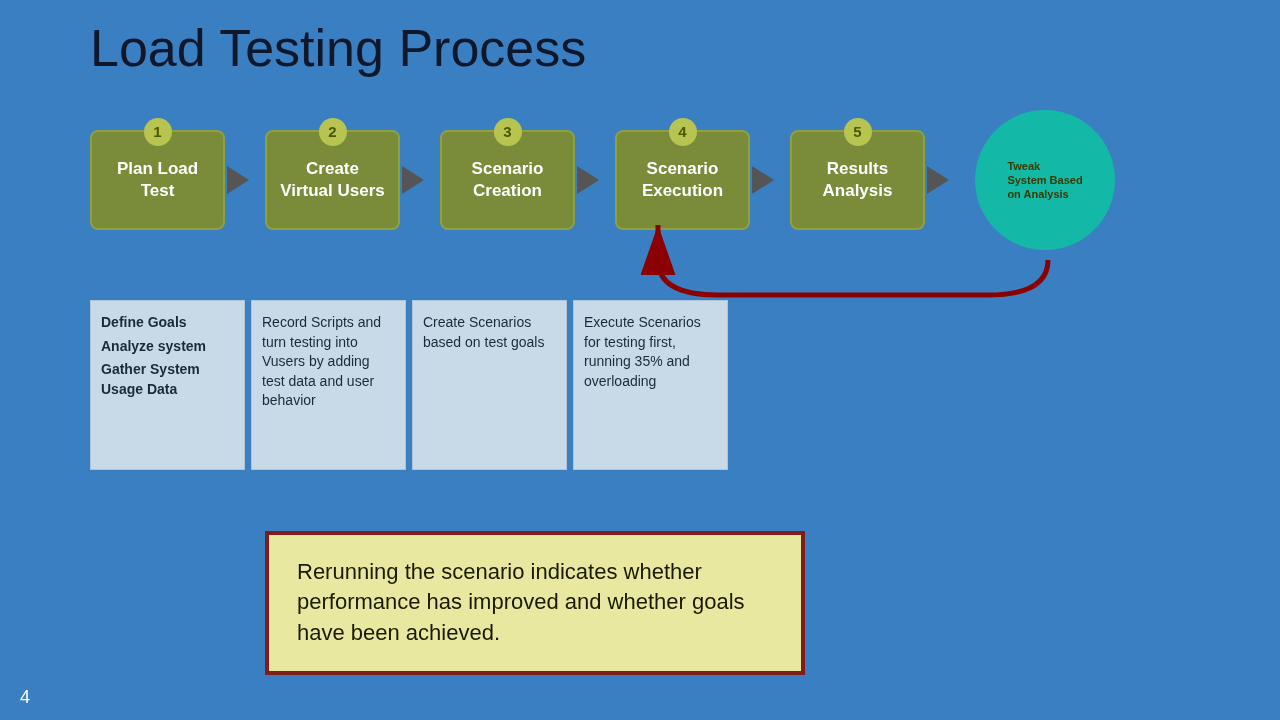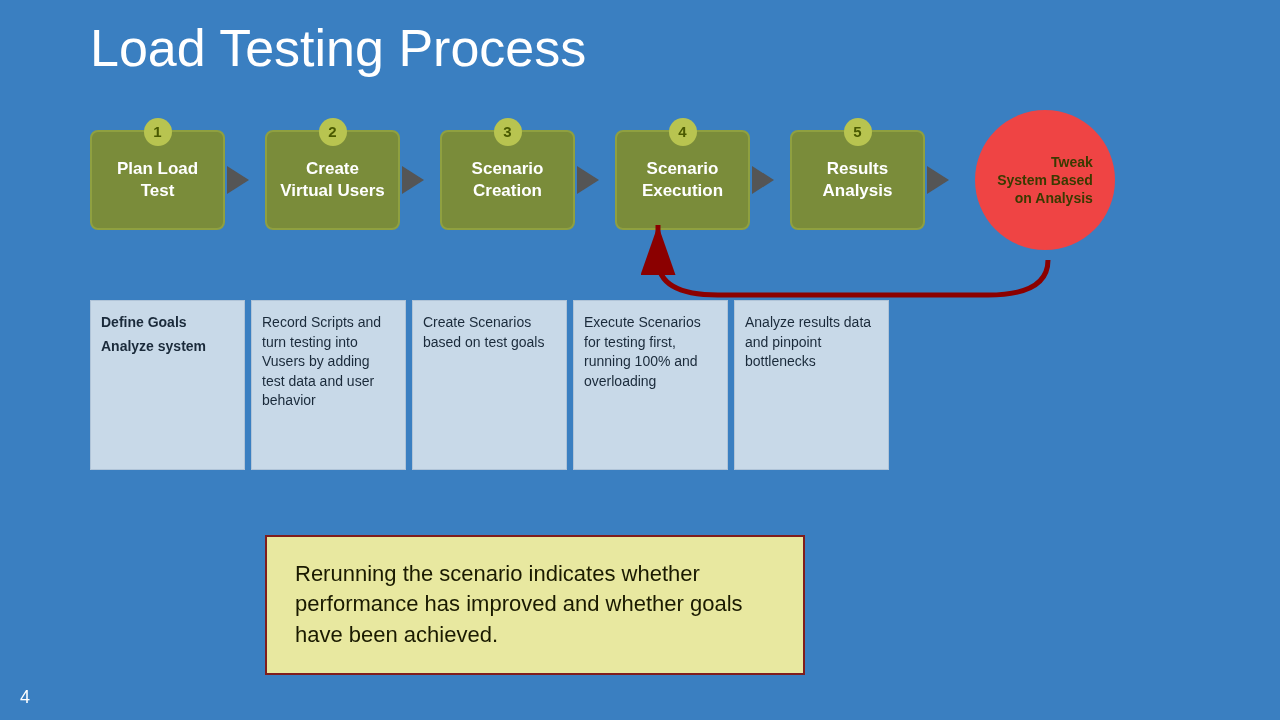--- a/index.html
+++ b/index.html
@@ -8,21 +8,21 @@
       height: 720px;
       background-color: #3a7fc1;
       font-family: 'Segoe UI', Arial, sans-serif;
       overflow: hidden;
       position: relative;
     }
 
     .page-title {
       font-size: 52px;
       font-weight: 300;
-      color: #ffffff;
+      color: #0f172a;
       position: absolute;
       top: 18px;
       left: 90px;
     }
 
     
     .process-row {
       position: absolute;
       top: 110px;
       left: 90px;
@@ -79,28 +79,28 @@
       border-bottom: 14px solid transparent;
       border-left: 22px solid #555;
       margin: 0 2px;
       flex-shrink: 0;
     }
 
     
     .tweak-circle {
       width: 140px;
       height: 140px;
-      background: #ef4444;
+      background: #14b8a6;
       border-radius: 50%;
       display: flex;
       align-items: center;
       justify-content: center;
-      text-align: right;
+      text-align: left;
       color: #3a3a00;
-      font-size: 14px;
+      font-size: 11px;
       font-weight: 700;
       line-height: 1.3;
       padding: 10px;
       margin-left: 10px;
       flex-shrink: 0;
     }
 
     
     .desc-row {
       position: absolute;
@@ -128,21 +128,21 @@
       margin-bottom: 4px;
     }
 
     
     .note-box {
       position: absolute;
       bottom: 45px;
       left: 265px;
       width: 540px;
       background: #e8e8a0;
-      border: 2px solid #7f1d1d;
+      border: 4px solid #7f1d1d;
       padding: 22px 28px;
       font-size: 22px;
       color: #1a1a00;
       line-height: 1.4;
     }
 
     
     .page-num {
       position: absolute;
       bottom: 12px;
@@ -226,37 +226,35 @@
   </defs>
 
   <path d="M 540,45 Q 540,80 480,80 L 210,80 Q 150,80 150,45 L 150,10" fill="none" stroke="#8b0000" stroke-width="5" marker-end="url(#arrowhead)"></path>
 </svg>
 
 <div class="desc-row">
 
   <div class="desc-box">
     <span class="desc-bold">Define Goals</span>
     <span class="desc-bold">Analyze system</span>
+    <span class="desc-bold">Gather System Usage Data</span>
   </div>
 
   <div class="desc-box">
     <span>Record Scripts and turn testing into Vusers by adding test data and user behavior</span>
   </div>
 
   <div class="desc-box">
     <span>Create Scenarios based on test goals</span>
   </div>
 
   <div class="desc-box">
-    <span>Execute Scenarios for testing first, running 100% and overloading</span>
-  </div>
-
-  <div class="desc-box">
-    <span>Analyze results data and pinpoint bottlenecks</span>
-  </div>
+    <span>Execute Scenarios for testing first, running 35% and overloading</span>
+  </div>
+
 
 
 </div>
 
 <div class="note-box">
   <span>Rerunning the scenario indicates whether performance has improved and whether goals have been achieved.</span>
 </div>
 
 <div class="page-num">4</div>
 

